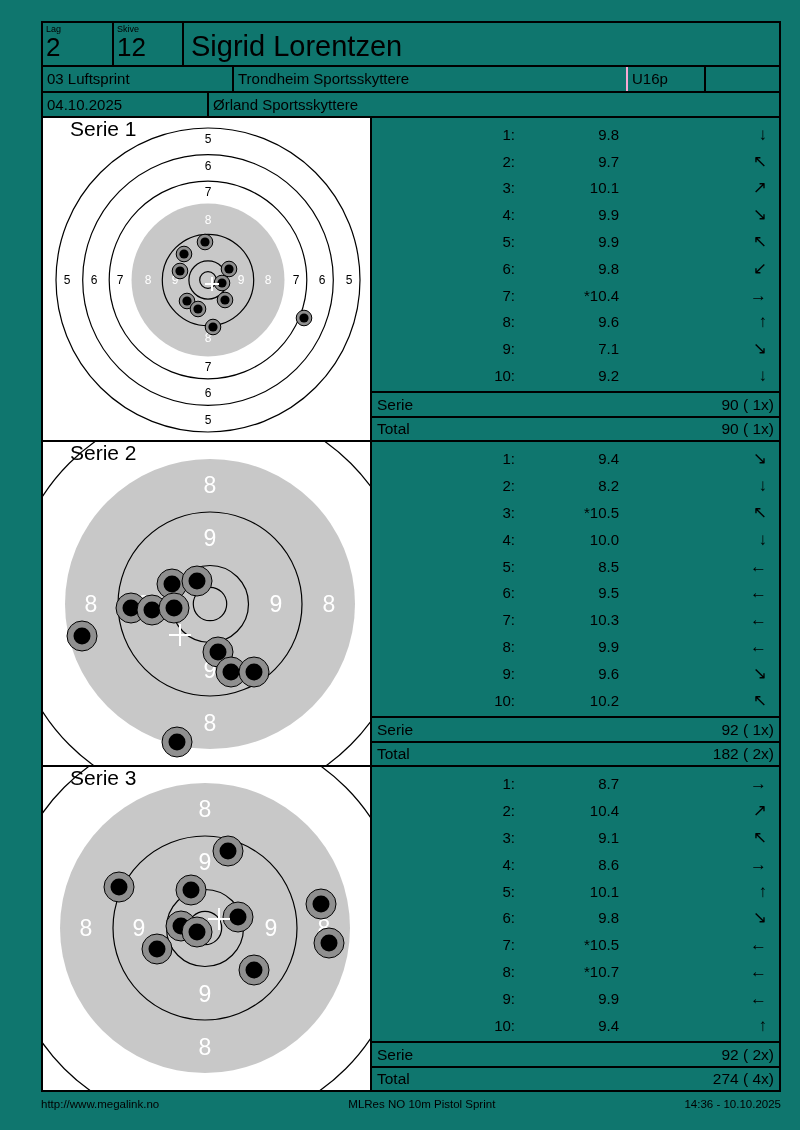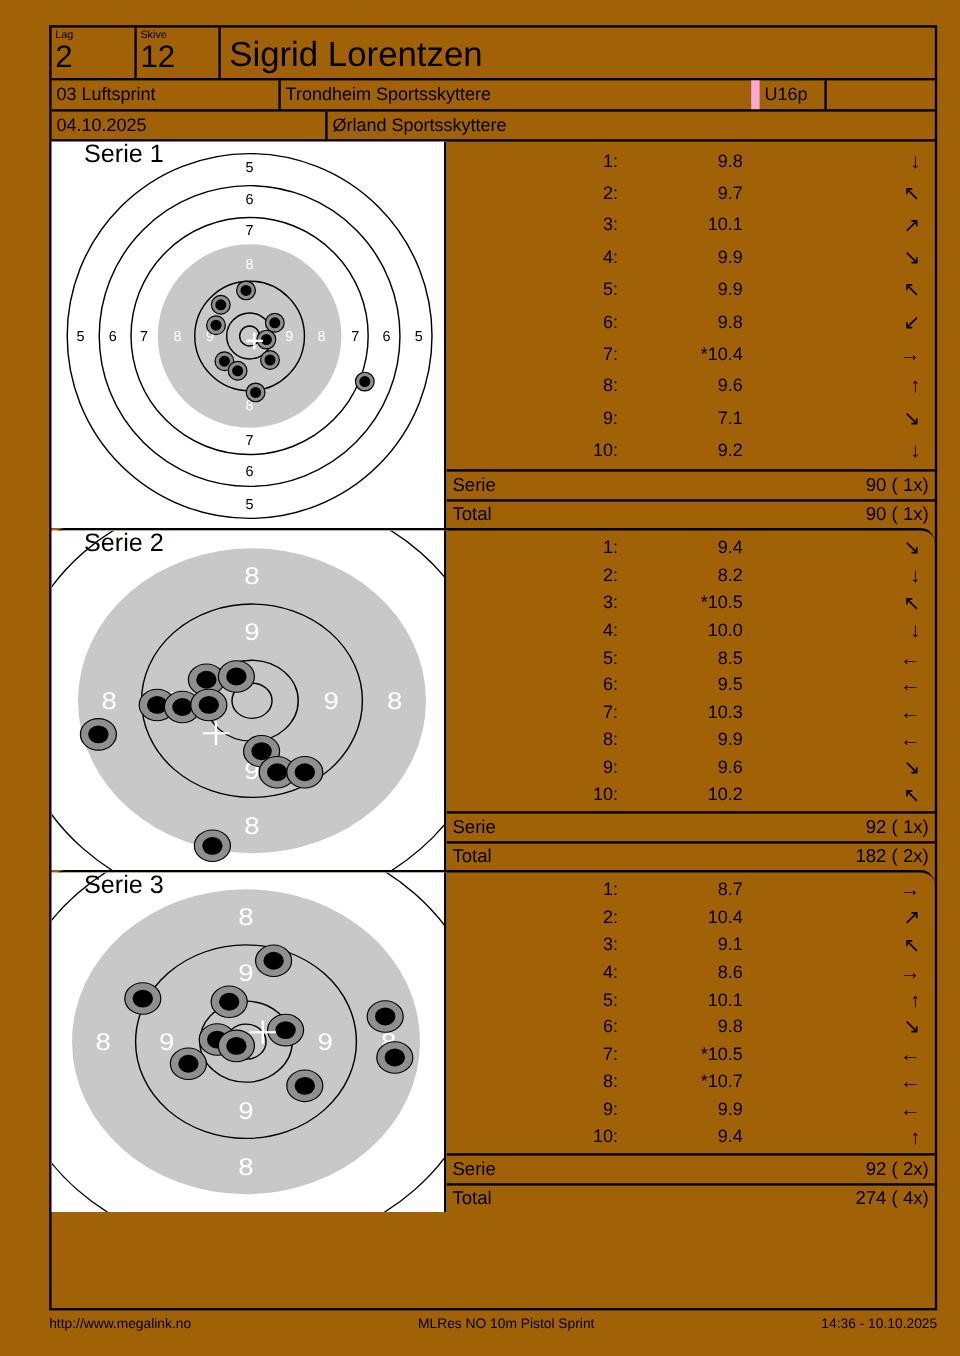--- a/index.html
+++ b/index.html
@@ -1,19 +1,19 @@
 <!DOCTYPE html>
 <html><head>
 <meta charset="utf-8">
 <style>
   * { box-sizing: border-box; margin: 0; padding: 0; }
   body { margin: 0; background: #fff; }
   .page {
     position: relative; width: 800px; height: 1130px;
-    background: #a16207; color: #000;
+    background: #0f766e; color: #000;
     font-family: "Liberation Sans", "DejaVu Sans", sans-serif;
     overflow: hidden;
   }
   .content {
     position: absolute; left: 41px; top: 21px;
     width: 740px; height: 1071px;
     border: 2px solid #000;
   }
   
   .hrow1 { height: 42px; display: flex; }
@@ -21,28 +21,28 @@
   .skive-box{ width: 70px; border-right: 2px solid #000; padding: 1px 0 0 3px; }
   .box-label { font-size: 9px; line-height: 10px; }
   .box-value { font-size: 26px; line-height: 27px; }
   .name-box { flex: 1; display: flex; align-items: flex-end; padding: 0 0 2px 7px; font-size: 29px; }
   .hrow2, .hrow3 { border-top: 2px solid #000; display: flex; font-size: 15px; }
   .hrow2 { height: 26px; }
   .hrow3 { height: 25px; }
   .hrow2 > div, .hrow3 > div { padding: 3px 0 0 4px; overflow: hidden; white-space: nowrap; }
   .hrow2 .c1 { width: 189px; }
   .hrow2 .c2 { width: 394px; border-left: 2px solid #000; }
-  .hrow2 .c3 { width: 61px;  border-left: 7px solid #f9a8d4; }
+  .hrow2 .c3 { width: 78px;  border-left: 2px solid #f9a8d4; }
   .hrow2 .c4 { flex: 1;      border-left: 2px solid #000; }
-  .hrow3 .c1 { width: 228px; }
+  .hrow3 .c1 { width: 164px; }
   .hrow3 .c2 { width: 278px; border-left: 2px solid #000; }
   .hrow3 .c3 { flex: 1;      border-left: 2px solid #000; }
   
   .serie { border-top: 2px solid #000; display: flex; height: 324px; }
-  .serie.s2, .serie.s3 { height: 285px; border-radius: 12px; }
+  .serie.s2, .serie.s3 { height: 325px; }
   .target-panel { width: 329px; border-right: 2px solid #000; position: relative; overflow: hidden; background: #fff; }
   .target-panel svg { position: absolute; left: 0; top: 0; width: 100%; height: 100%; display: block; }
   .serie-title { position: absolute; top: -1px; left: 3px; font-size: 21px; z-index: 2; margin-left: 24px; }
   .score { flex: 1; display: flex; flex-direction: column; }
   .shots { flex: 1; display: flex; flex-direction: column; padding: 3px 0 2px 0; }
   .shot-row { flex: 1; display: flex; align-items: center; font-size: 15px; }
   .shot-no { width: 143px; text-align: right; }
   .shot-value { width: 104px; text-align: right; }
   .shot-arrow { flex: 1; text-align: right; padding-right: 12px; font-size: 17px; line-height: 17px; }
   .sum-row { height: 25px; border-top: 2px solid #000; display: flex; align-items: center;

